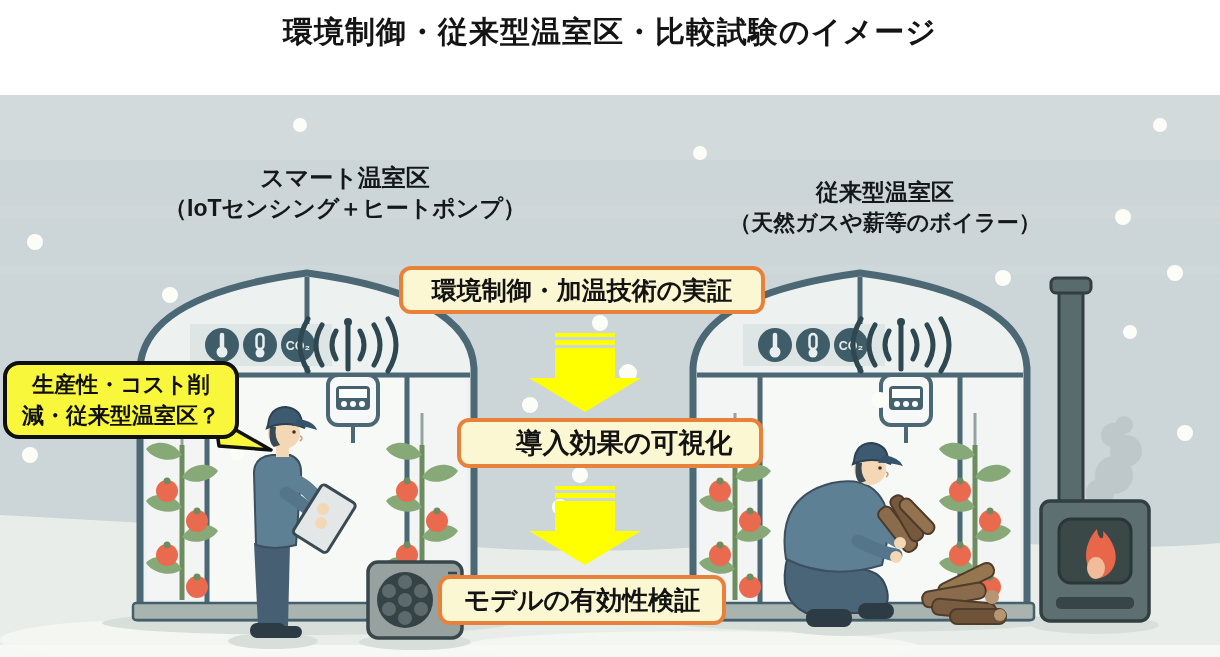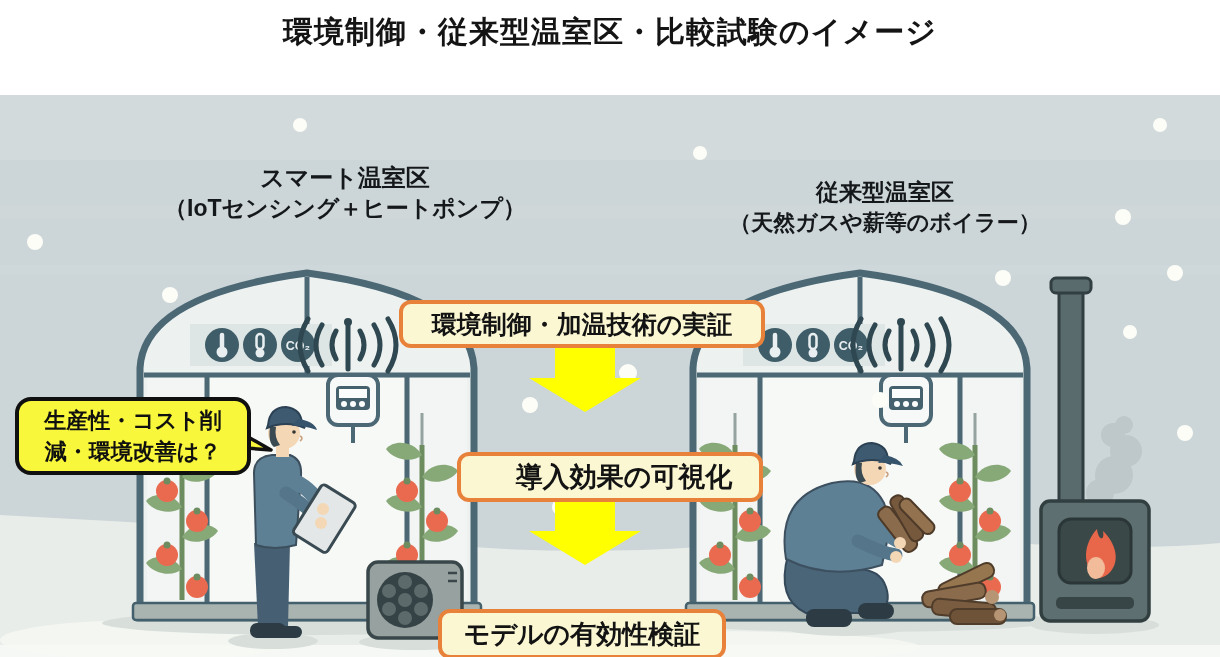--- a/index.html
+++ b/index.html
@@ -17,34 +17,34 @@
   .gh-label{position:absolute;text-align:center;font-weight:700;color:#15181b;z-index:5;}
   .gh-label .l1{font-size:24px;line-height:31px;display:block;}
   .gh-label .l2{font-size:23px;line-height:30px;display:block;}
   #label-left{left:95px;top:162px;width:500px;}
   #label-right{left:665px;top:177px;width:440px;}
   #label-right .l1{font-size:23px;}
   #label-right .l2{font-size:22px;}
   .step{
     position:absolute;background:#fbf7d2;border:4px solid #e8823b;border-radius:12px;
     display:flex;align-items:center;justify-content:center;
-    font-weight:700;color:#131313;z-index:6;box-sizing:border-box;margin-top:34px;
+    font-weight:700;color:#131313;z-index:6;box-sizing:border-box;
   }
   #step1{left:399px;top:266px;width:366px;height:48px;font-size:25px;}
   #step2{left:457px;top:418px;width:306px;height:50px;font-size:27px;padding-left:28px;}
   #step3{left:438px;top:575px;width:288px;height:50px;font-size:26px;}
   .arrow{position:absolute;left:527px;width:116px;height:80px;z-index:5;}
   #arrow1{top:333px;}
   #arrow2{top:486px;}
   .bubble{
-    position:absolute;left:15px;top:361px;width:236px;height:78px;
+    position:absolute;left:3px;top:361px;width:236px;height:78px;
     background:#f8f73b;border:4px solid #101010;border-radius:16px;
     display:flex;align-items:center;justify-content:center;text-align:center;
     font-size:22px;font-weight:700;line-height:31px;color:#101010;
-    z-index:10;box-sizing:border-box;margin-top:36px;
+    z-index:10;box-sizing:border-box;
   }
   .bubble-tail{position:absolute;left:207px;top:416px;z-index:9;}
   svg{display:block;}
 </style>
 </head>
 <body>
 
 <div class="stage">
 
   <div class="title">環境制御・従来型温室区・比較試験のイメージ</div>
@@ -300,20 +300,20 @@
         <polygon points="2,45 114,45 58,79"></polygon>
       </g>
     </svg>
   </div>
 
   <div class="step" id="step3">モデルの有効性検証</div>
 
   <div class="bubble">
     <div>
       <span>生産性・コスト削</span><br>
-      <span>減・環境改善は？</span>
+      <span>減・従来型温室区？</span>
     </div>
   </div>
   <svg class="bubble-tail" width="72" height="50" viewBox="0 0 72 50">
     <polygon points="8,2 64,34 12,30" fill="#f8f73b" stroke="#101010" stroke-width="3.5" stroke-linejoin="round"></polygon>
   </svg>
 
 </div>
 
 </body></html>

